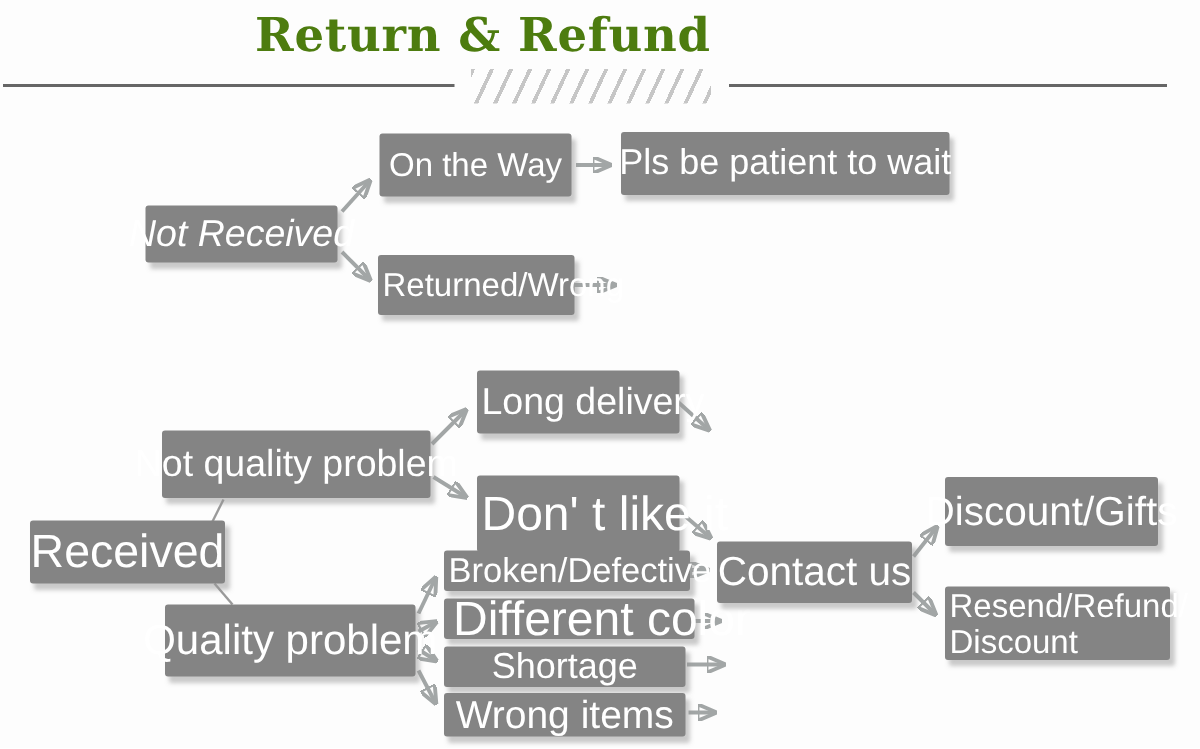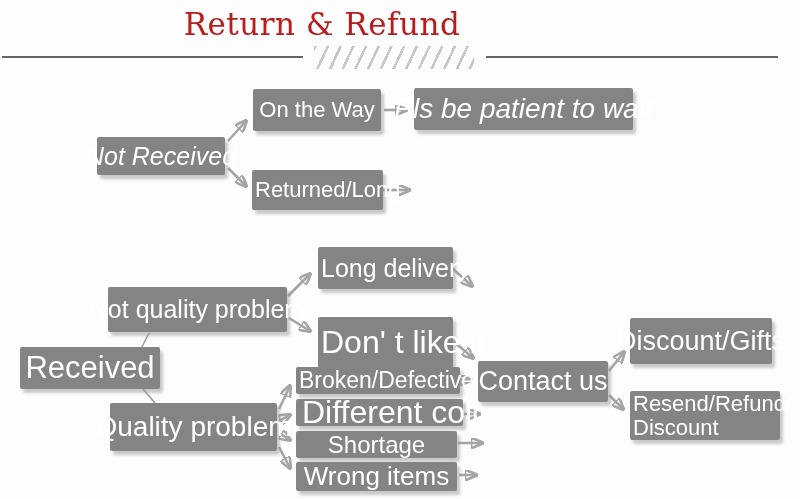--- a/index.html
+++ b/index.html
@@ -6,21 +6,21 @@
   .stage{
     position:relative;width:800px;height:499px;overflow:hidden;
     background:#fdfdfd;
     font-family:"Liberation Sans","DejaVu Sans",sans-serif;
   }
   
   .title{
     position:absolute;left:0;top:6px;width:644px;
     text-align:center;margin:0;
     font-family:"DejaVu Serif","Liberation Serif",serif;
-    font-weight:400;font-size:31px;letter-spacing:.5px;color:#b91c1c;
+    font-weight:700;font-size:31px;letter-spacing:.5px;color:#4d7c0f;
   }
   .rule{position:absolute;top:56px;height:2px;background:#666666;}
   .rule-left{left:2px;width:301px;}
   .rule-right{left:486px;width:292px;}
   .hatch{
     position:absolute;left:314px;top:46px;width:160px;height:23px;
     background:repeating-linear-gradient(115deg,
       #c6c6c6 0px,#c6c6c6 2.5px,transparent 2.5px,transparent 11.5px);
   }
   
@@ -75,24 +75,24 @@
     <path d="M460,414 L479,414" marker-end="url(#ah)"></path>
     <path d="M458,443 L482,443" marker-end="url(#ah)"></path>
     <path d="M459,475 L476,475" marker-end="url(#ah)"></path>
 
     <path d="M609,371 L624,352" marker-end="url(#ah)"></path>
     <path d="M609,395 L623,409" marker-end="url(#ah)"></path>
   </svg>
 
   <div class="node" style="left:97px;  top:137px; width:128px; height:38px; font-size:25px;font-style:italic;">Not Received</div>
   <div class="node" style="left:253px; top:89px;  width:128px; height:42px; font-size:22px;">On the Way</div>
-  <div class="node" style="left:414px; top:88px;  width:219px; height:42px; font-size:28px;font-style:italic;">Pls be patient to wait</div>
-  <div class="node left" style="left:252px; top:170px; width:128px; height:40px; font-size:22px;">Returned/Long</div>
+  <div class="node" style="left:414px; top:88px;  width:219px; height:42px; font-size:24px;">Pls be patient to wait</div>
+  <div class="node left" style="left:252px; top:170px; width:128px; height:40px; font-size:22px;">Returned/Wrong</div>
 
-  <div class="node" style="left:20px;  top:347px; width:140px; height:42px; font-size:31px;">Received</div>
+  <div class="node" style="left:20px;  top:347px; width:130px; height:42px; font-size:31px;">Received</div>
   <div class="node" style="left:108px; top:287px; width:179px; height:45px; font-size:25px;">Not quality problem</div>
   <div class="node" style="left:110px; top:403px; width:167px; height:48px; font-size:28px;">Quality problem</div>
 
   <div class="node left" style="left:318px; top:247px; width:132px; height:42px; font-size:25px;">Long delivery</div>
   <div class="node left" style="left:318px; top:317px; width:132px; height:51px; font-size:32px;">Don' t like it</div>
 
   <div class="node left" style="left:296px; top:367px; width:161px; height:27px; font-size:23px;">Broken/Defective</div>
   <div class="node left" style="left:296px; top:399px; width:161px; height:27px; font-size:32px; padding-left:6px;">Different color</div>
   <div class="node" style="left:296px; top:431px; width:161px; height:27px; font-size:24px;">Shortage</div>
   <div class="node" style="left:296px; top:462px; width:161px; height:29px; font-size:26px;">Wrong items</div>

